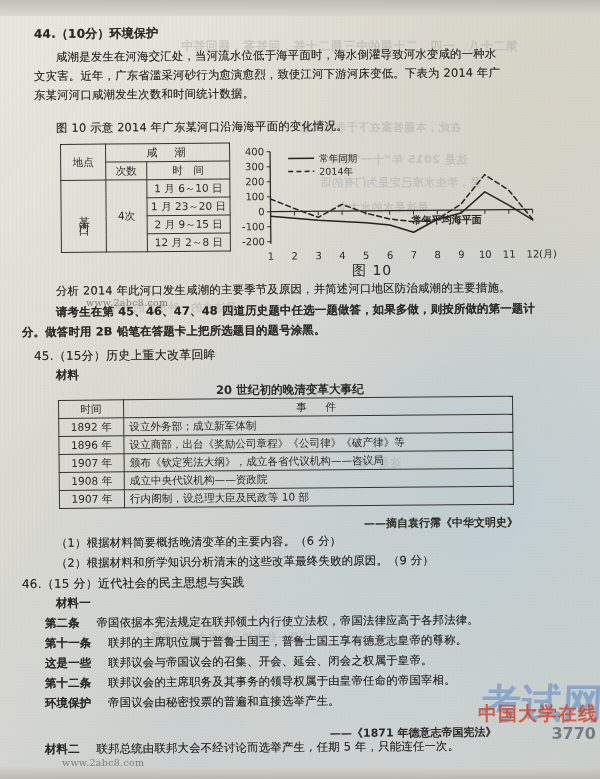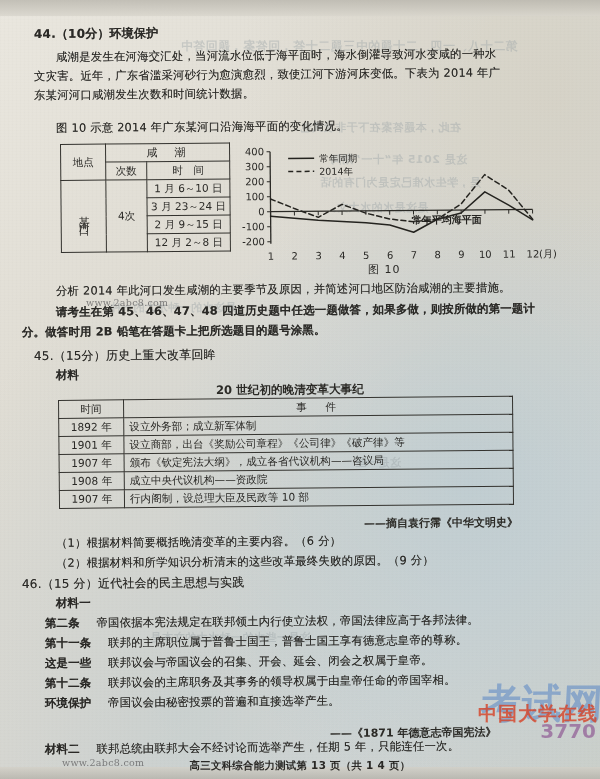--- a/index.html
+++ b/index.html
@@ -66,30 +66,30 @@
   .eventTable .tcol{width:54px;text-align:center;white-space:nowrap;}
   .eventTable .ehd{text-align:center;letter-spacing:4px;}
 
   
   #chart{position:absolute;left:236px;top:146px;width:300px;height:120px;
     transform:rotate(-0.5deg);transform-origin:left top;}
   #chart svg{display:block;overflow:visible;}
   .ytick,.xtick{font-size:10px;fill:#2a2926;font-family:"DejaVu Sans","Liberation Sans",sans-serif;}
   .lgd{font-size:9.5px;fill:#2a2926;font-family:"DejaVu Sans","Liberation Sans",sans-serif;}
   .anno{font-size:10px;fill:#242320;font-family:"DejaVu Sans","Liberation Sans",sans-serif;font-weight:600;}
-  #figcap{position:absolute;left:332px;top:262px;font-size:11px;color:#2a2926;letter-spacing:1px;padding-left:36px;}
+  #figcap{position:absolute;left:316px;top:262px;font-size:14px;color:#2a2926;letter-spacing:1px;padding-left:36px;}
 
   
   .wm-url{position:absolute;color:#59585a;opacity:.72;font-size:9.5px;
     font-family:"DejaVu Serif","Liberation Serif",serif;letter-spacing:.3px;}
   #wm-blue{position:absolute;right:-4px;bottom:48px;font-size:40px;font-weight:700;
     color:#4e7fc4;opacity:.50;letter-spacing:1px;transform:skewX(-3deg);
     font-family:"DejaVu Sans","Liberation Sans",sans-serif;}
-  #wm-blue-sub{position:absolute;right:4px;bottom:36px;font-size:20px;font-weight:700;
-    color:#701a75;opacity:.45;font-family:"DejaVu Sans","Liberation Sans",sans-serif;}
+  #wm-blue-sub{position:absolute;right:4px;bottom:36px;font-size:16px;font-weight:700;
+    color:#0f172a;opacity:.45;font-family:"DejaVu Sans","Liberation Sans",sans-serif;}
   #wm-red{position:absolute;right:2px;bottom:52px;font-size:19px;font-weight:700;
     color:#d6452a;opacity:.82;letter-spacing:1px;
     font-family:Liberation Sans, sans-serif;}
   #footer{position:absolute;left:0;right:0;bottom:6px;text-align:center;font-size:10.4px;
     color:#2a2926;font-weight:700;letter-spacing:.3px;}
 </style>
 </head>
 <body>
 
 <div id="paper"></div>
@@ -125,21 +125,21 @@
       <td>时　间</td>
     </tr>
     <tr>
       <td rowspan="4">
         <span class="vert">某河口</span>
       </td>
       <td rowspan="4">4次</td>
       <td>1 月 6～10 日</td>
     </tr>
     <tr>
-          <td>3 月 23～24 日</td>
+          <td>1 月 23～20 日</td>
         </tr>
     <tr>
           <td>2 月 9～15 日</td>
         </tr>
     <tr>
           <td>12 月 2～8 日</td>
         </tr>
   </tbody>
     </table>
 
@@ -211,21 +211,21 @@
     <tbody>
         <tr>
       <td class="tcol">时间</td>
       <td class="ehd">事　件</td>
     </tr>
     <tr>
       <td class="tcol">1892 年</td>
       <td>设立外务部；成立新军体制</td>
     </tr>
     <tr>
-      <td class="tcol">1901 年</td>
+      <td class="tcol">1896 年</td>
       <td>设立商部，出台《奖励公司章程》《公司律》《破产律》等</td>
     </tr>
     <tr>
       <td class="tcol">1907 年</td>
       <td>颁布《钦定宪法大纲》，成立各省代议机构——咨议局</td>
     </tr>
     <tr>
       <td class="tcol">1908 年</td>
       <td>成立中央代议机构——资政院</td>
     </tr>
@@ -275,14 +275,13 @@
     <span class="bold">材料二</span>
     <span style="display:inline-block;width:9px;"></span>
     <span>联邦总统由联邦大会不经讨论而选举产生，任期 5 年，只能连任一次。</span>
   </div>
   <div class="wm-url" style="left:62px;top:757px;">www.2abc8.com</div>
 
   <div id="wm-blue-sub">3770</div>
   <div id="wm-blue">考试网</div>
   <div id="wm-red">中国大学在线</div>
 
-  <div id="footer">高三文科综合能力测试第 13 页（共 1 4 页）</div>
 </div>
 
 </body></html>

